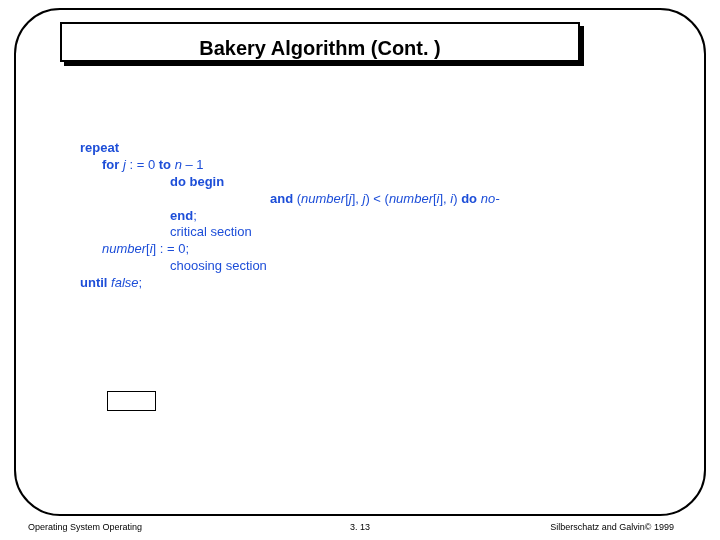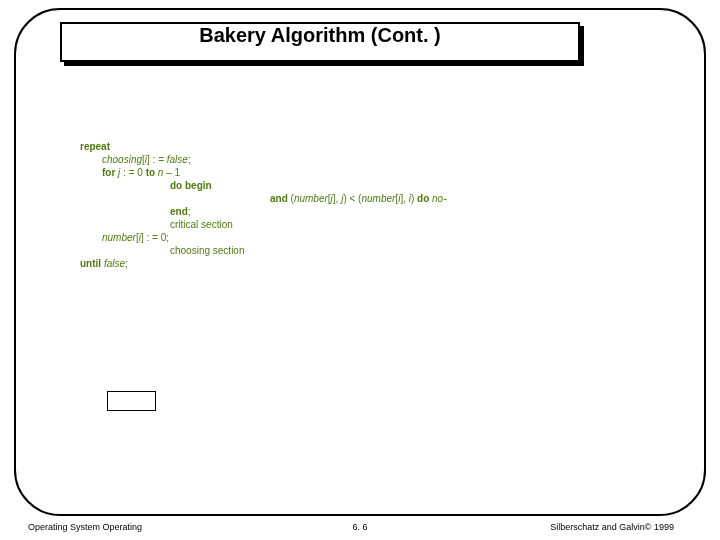--- a/index.html
+++ b/index.html
@@ -33,36 +33,36 @@
   .title-box {
     position: absolute;
     left: 60px;
     top: 22px;
     width: 520px;
     height: 40px;
     background: #fff;
     border: 2px solid #000;
     box-sizing: border-box;
     display: flex;
-    align-items: flex-start;
+    align-items: flex-end;
     justify-content: center;
   }
   .title-text {
     font-size: 20px;
     font-weight: bold;
     color: #000;
   }
   .code-body {
     position: absolute;
     left: 80px;
     top: 140px;
     width: 590px;
-    font-size: 10px;
+    font-size: 13px;
     line-height: 1.3;
-    color: #4d7c0f;
+    color: #1d4ed8;
   }
   .code-body span { white-space: pre; }
   .kw { font-weight: bold; }
   .it { font-style: italic; }
   .ln { display: block; }
   .ind1 { padding-left: 22px; }
   .ind2 { padding-left: 90px; }
   .ind3 { padding-left: 140px; }
   .ind4 { padding-left: 190px; }
   .small-box {
@@ -106,21 +106,20 @@
 <div class="title-shadow"></div>
 <div class="title-box">
   <span class="title-text">Bakery Algorithm (Cont. )</span>
 </div>
 
 <div class="code-body">
   <span class="ln"><span class="kw">repeat</span></span>
 
 
 
-  <span class="ln ind1"><span class="it">choosing</span><span>[</span><span class="it">i</span><span>] : = </span><span class="it">false</span><span>;</span></span>
 
   <span class="ln ind1"><span class="kw">for </span><span class="it">j </span><span>: = 0 </span><span class="kw">to </span><span class="it">n</span><span> – 1</span></span>
 
   <span class="ln ind2"><span class="kw">do begin</span></span>
 
 
 
   <span class="ln ind4"><span class="kw">and </span><span>(</span><span class="it">number</span><span>[</span><span class="it">j</span><span>],</span><span class="it"> j</span><span>) &lt; (</span><span class="it">number</span><span>[</span><span class="it">i</span><span>], </span><span class="it">i</span><span>) </span><span class="kw">do </span><span class="it">no-</span></span>
 
 
@@ -132,15 +131,15 @@
 
   <span class="ln ind2"><span>choosing section</span></span>
 
   <span class="ln"><span class="kw">until </span><span class="it">false</span><span>;</span></span>
 </div>
 
 <div class="small-box box-a"></div>
 
 <div class="footer">
   <span class="footer-left">Operating System Operating</span>
-  <span class="footer-center">6. 6</span>
+  <span class="footer-center">3. 13</span>
   <span class="footer-right">Silberschatz and Galvin© 1999</span>
 </div>
 
 </body></html>

